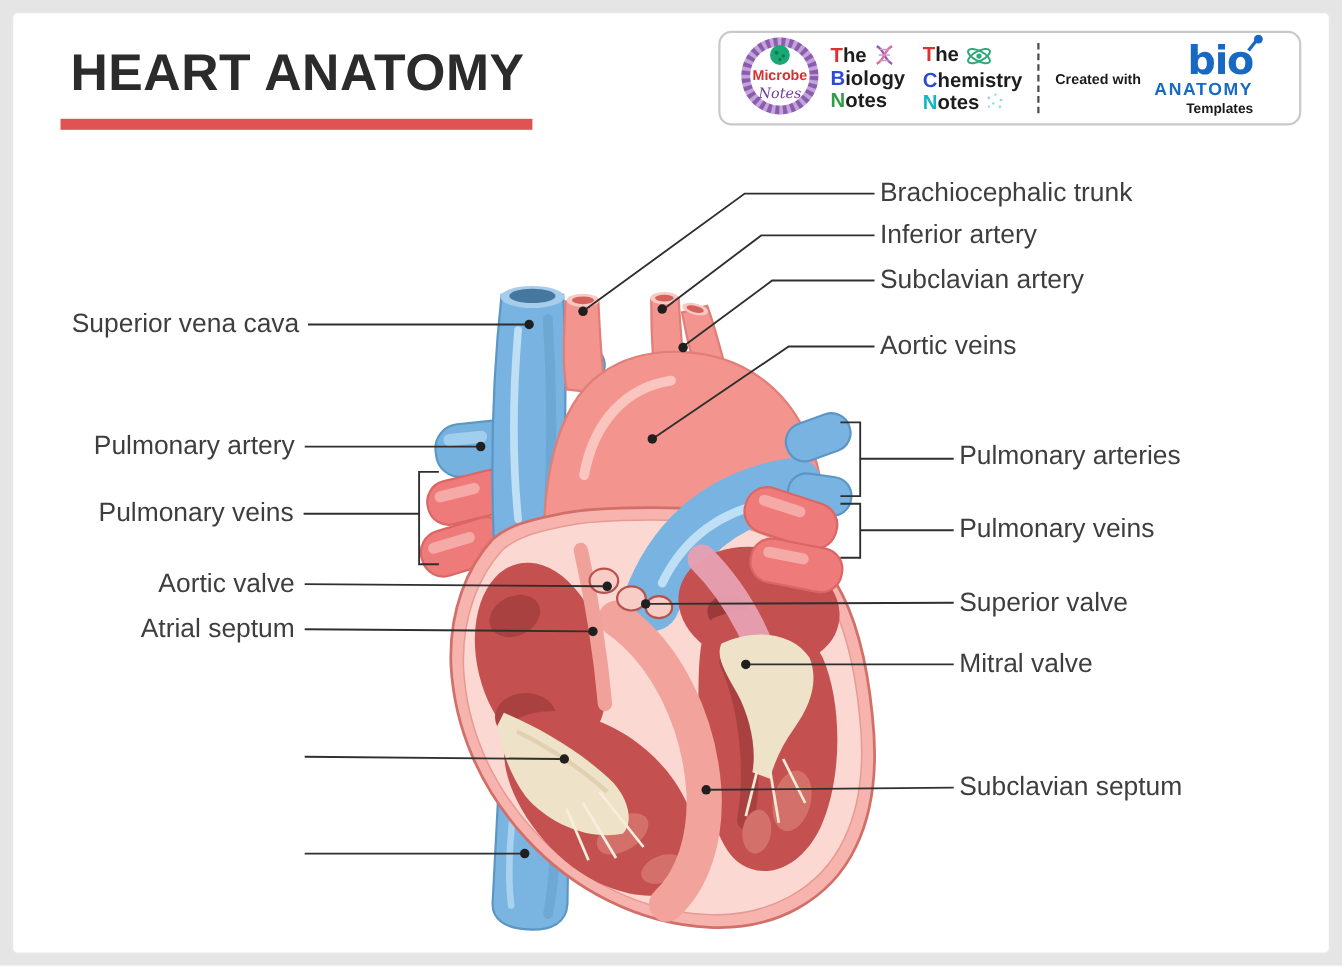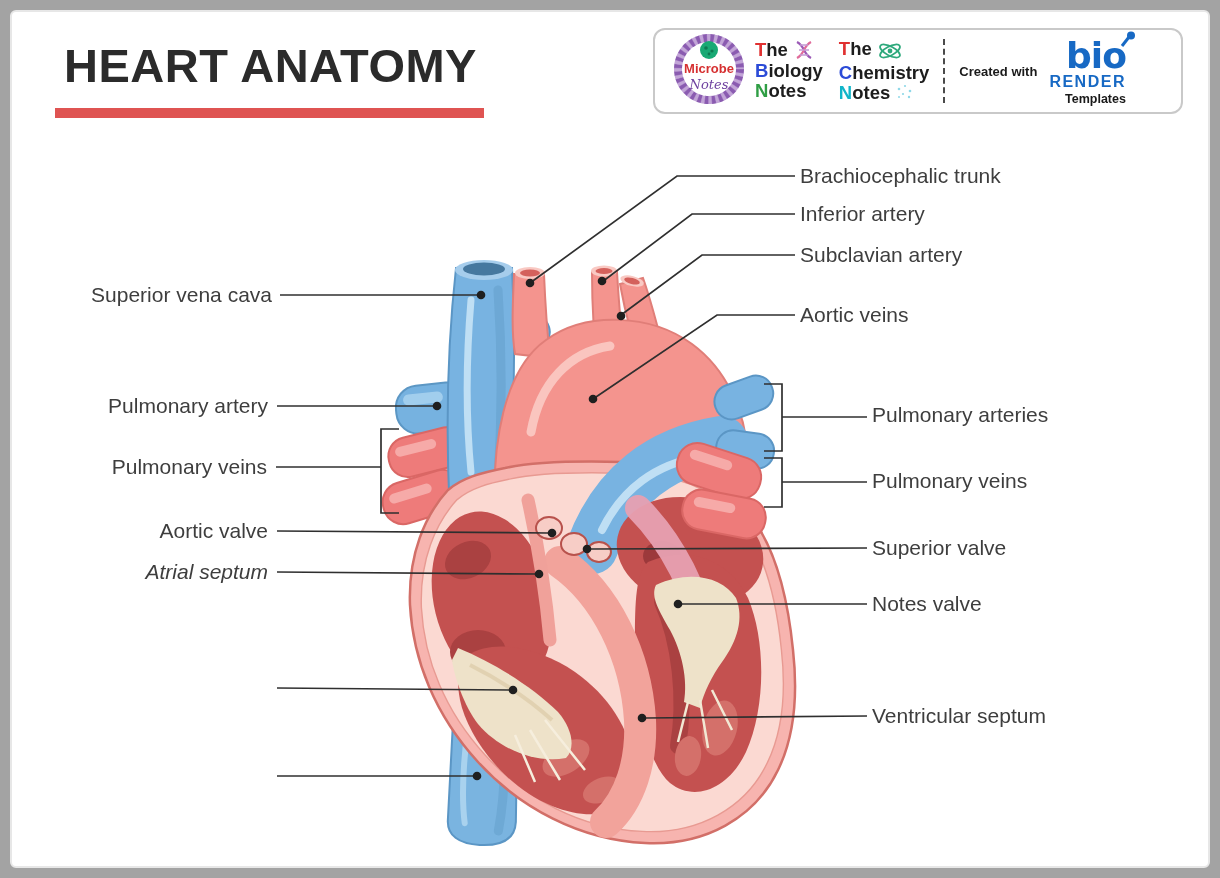--- a/index.html
+++ b/index.html
@@ -1,16 +1,16 @@
 <!DOCTYPE html>
 <html><head>
 <meta charset="utf-8">
 <style>
   html,body{margin:0;padding:0;background:#fff;}
-  .stage{position:relative;width:1220px;height:878px;background:#a3a3a3;overflow:hidden;
+  .stage{position:relative;width:1220px;height:878px;background:#e5e5e5;overflow:hidden;
          font-family:"Liberation Sans",sans-serif;}
   .card{position:absolute;left:10px;top:10px;right:10px;bottom:10px;border:2px solid #e7e7e7;
         border-radius:6px;background:#fff;}
   
   .title{position:absolute;left:64px;top:38px;font-size:47px;font-weight:800;
          letter-spacing:.5px;color:#2b2b2b;white-space:nowrap;}
   .title-underline{position:absolute;left:55px;top:108px;width:429px;height:10px;background:#df5452;}
   
   .badge{position:absolute;left:653px;top:28px;width:530px;height:86px;box-sizing:border-box;
          border:2px solid #c9c9c9;border-radius:12px;background:#fff;display:flex;
@@ -24,21 +24,21 @@
   .created{font-size:13px;font-weight:700;color:#1a1a1a;white-space:nowrap;margin-right:8px;}
   .biorender{display:flex;flex-direction:column;align-items:flex-end;line-height:1;margin-top:2px;}
   .bio-word{font-size:36px;font-weight:800;color:#1769c4;letter-spacing:-1px;position:relative;
             font-family:"DejaVu Sans",sans-serif;}
   .bio-ant{position:absolute;right:-11px;top:-7px;}
   .bio-render{font-size:16px;font-weight:800;color:#1769c4;letter-spacing:1.5px;margin-top:0px;}
   .bio-templates{font-size:12.5px;font-weight:700;color:#1a1a1a;margin-top:3px;}
   .microbe-name{font-weight:700;fill:#d63031;font-size:13px;font-family:"Liberation Sans",sans-serif;}
   .microbe-notes{font-style:italic;fill:#6f42a0;font-size:13px;font-family:"DejaVu Serif",serif;}
   
-  .lbl{position:absolute;font-size:21px;color:#3e3e3e;line-height:26px;white-space:nowrap;}
+  .lbl{position:absolute;font-size:24px;color:#3e3e3e;line-height:26px;white-space:nowrap;}
   .lbl.left{text-align:right;}
   .art,.lines{position:absolute;left:0;top:0;width:1220px;height:878px;}
   .lines path{stroke:#2f2f2f;stroke-width:1.7;fill:none;}
   .lines circle{fill:#1f1f1f;}
 </style>
 </head>
 <body>
 
 <div class="stage">
   <div class="card"></div>
@@ -112,21 +112,21 @@
 
     <div class="sep"></div>
 
     <div class="created">Created with</div>
 
     <div class="biorender">
       <span class="bio-word"><span>bio</span><svg class="bio-ant" width="18" height="18" viewBox="0 0 18 18">
             <path d="M3,15 L10,6" stroke="#1769c4" stroke-width="3" fill="none"></path>
             <circle cx="12" cy="4.5" r="4" fill="#1769c4"></circle>
           </svg></span>
-      <span class="bio-render">RENDER</span>
+      <span class="bio-render">ANATOMY</span>
       <span class="bio-templates">Templates</span>
     </div>
   </div>
 
   <svg class="art" viewBox="0 0 1220 878">
 
     <g>
       <rect x="396" y="384" width="74" height="48" rx="22" fill="#76b2e0" stroke="#5c97c4" stroke-width="2" transform="rotate(-6 433 408)"></rect>
       <rect x="404" y="392" width="40" height="11" rx="5.5" fill="#a9d2ee" transform="rotate(-6 433 408)" opacity=".85"></rect>
     </g>
@@ -255,24 +255,24 @@
         <circle cx="678" cy="604" r="4.3"></circle>
       <path d="M867,716 L646,718"></path>
         <circle cx="642" cy="718" r="4.3"></circle>
     </g>
   </svg>
 
   <div class="lbl left" style="top:282px;left:40px;width:232px;">Superior vena cava</div>
   <div class="lbl left" style="top:393px;left:40px;width:228px;">Pulmonary artery</div>
   <div class="lbl left" style="top:454px;left:40px;width:227px;">Pulmonary veins</div>
   <div class="lbl left" style="top:518px;left:40px;width:228px;">Aortic valve</div>
-  <div class="lbl left" style="top:559px;left:40px;width:228px;font-style:italic;">Atrial septum</div>
+  <div class="lbl left" style="top:559px;left:40px;width:228px;">Atrial septum</div>
 
   <div class="lbl" style="top:163px;left:800px;">Brachiocephalic trunk</div>
   <div class="lbl" style="top:201px;left:800px;">Inferior artery</div>
   <div class="lbl" style="top:242px;left:800px;">Subclavian artery</div>
   <div class="lbl" style="top:302px;left:800px;">Aortic veins</div>
   <div class="lbl" style="top:402px;left:872px;">Pulmonary arteries</div>
   <div class="lbl" style="top:468px;left:872px;">Pulmonary veins</div>
   <div class="lbl" style="top:535px;left:872px;">Superior valve</div>
-  <div class="lbl" style="top:591px;left:872px;">Notes valve</div>
-  <div class="lbl" style="top:703px;left:872px;">Ventricular septum</div>
+  <div class="lbl" style="top:591px;left:872px;">Mitral valve</div>
+  <div class="lbl" style="top:703px;left:872px;">Subclavian septum</div>
 </div>
 
 </body></html>

